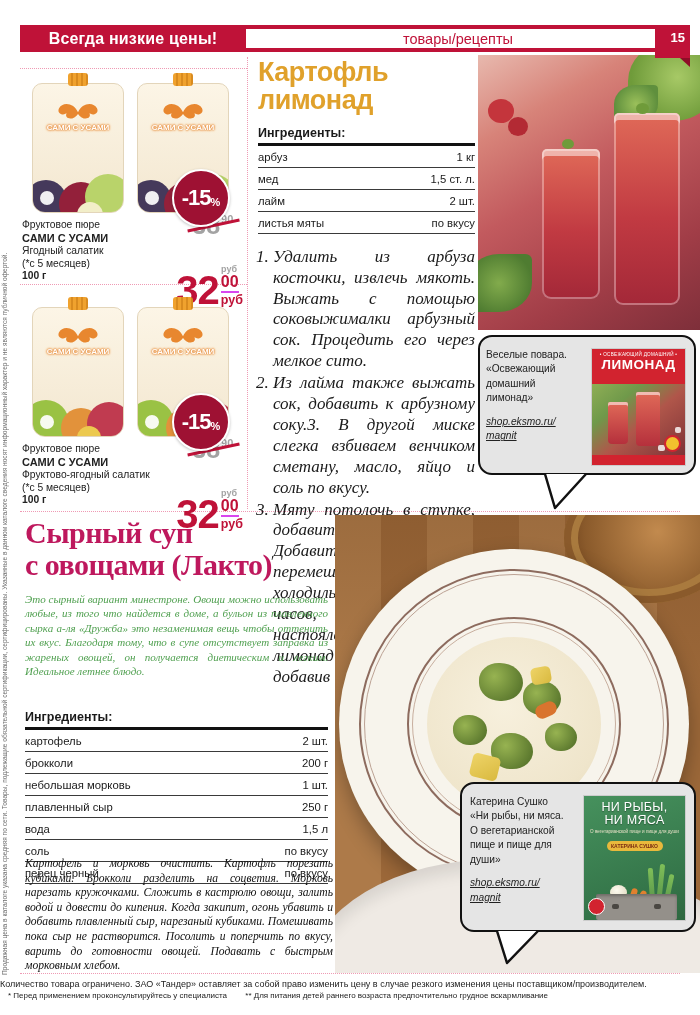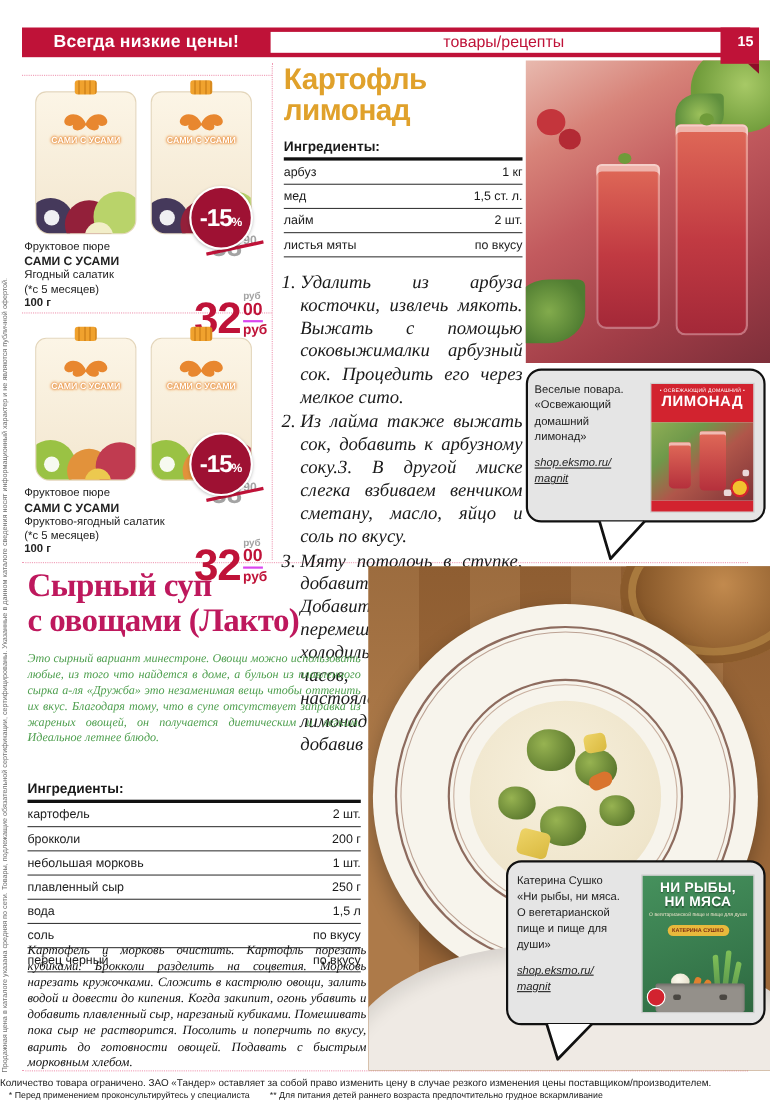--- a/index.html
+++ b/index.html
@@ -123,21 +123,21 @@
     background:linear-gradient(140deg,#8fae55 0%,#6f994a 28%,#b0564a 55%,#7e3337 100%); }
   .mini-glass { position:absolute; border-radius:2px 2px 4px 4px;
     background:linear-gradient(#e06a58,#b5303c); box-shadow:inset 0 3px 0 rgba(255,255,255,.55); }
   .ice { position:absolute; background:rgba(255,255,255,.8); border-radius:2px; }
   .cover1-bottom { height:12px; background:#d2232f; }
   .cover1-badge { position:absolute; right:4px; bottom:13px; width:17px; height:17px; border-radius:50%;
     background:#f2c12e; border:2px solid #d2232f; }
 
   .cover2 { width:103px; height:126px; position:relative; overflow:hidden; border:1px solid #ccc; flex:0 0 auto;
     background:linear-gradient(160deg,#46915d,#35764a 70%,#2e6840); }
-  .cover2-title { font-size:12.5px; font-weight:700; color:#fff; text-align:center; margin-top:5px;
+  .cover2-title { font-size:12.5px; font-weight:400; color:#fff; text-align:center; margin-top:5px;
     line-height:1.05; letter-spacing:.3px; text-shadow:0 1px 1px rgba(0,0,0,.35); }
   .cover2-sub { font-size:4.6px; color:#e9e2c8; text-align:center; margin-top:2px; padding:0 6px; }
   .cover2-author { width:56px; margin:7px auto 0; background:#e8b93c; border-radius:9px; font-size:5px;
     color:#7a2b12; text-align:center; padding:2px 0; font-weight:bold; }
   .cover2-veg { position:absolute; bottom:0; left:0; right:0; height:48px; }
   .veg-box { position:absolute; bottom:0; left:12px; right:8px; height:26px; background:#94908a; border-radius:2px;
     box-shadow:inset 0 2px 3px rgba(0,0,0,.25); }
   .veg-box i { position:absolute; top:10px; width:7px; height:5px; background:#4a4742; border-radius:2px; }
   .stalk { position:absolute; width:5px; background:linear-gradient(#7fbf58,#57924a); border-radius:2px; }
   .cauli { position:absolute; width:17px; height:15px; background:radial-gradient(circle at 40% 35%,#fdfbef,#ddd4bb); border-radius:50%; }

